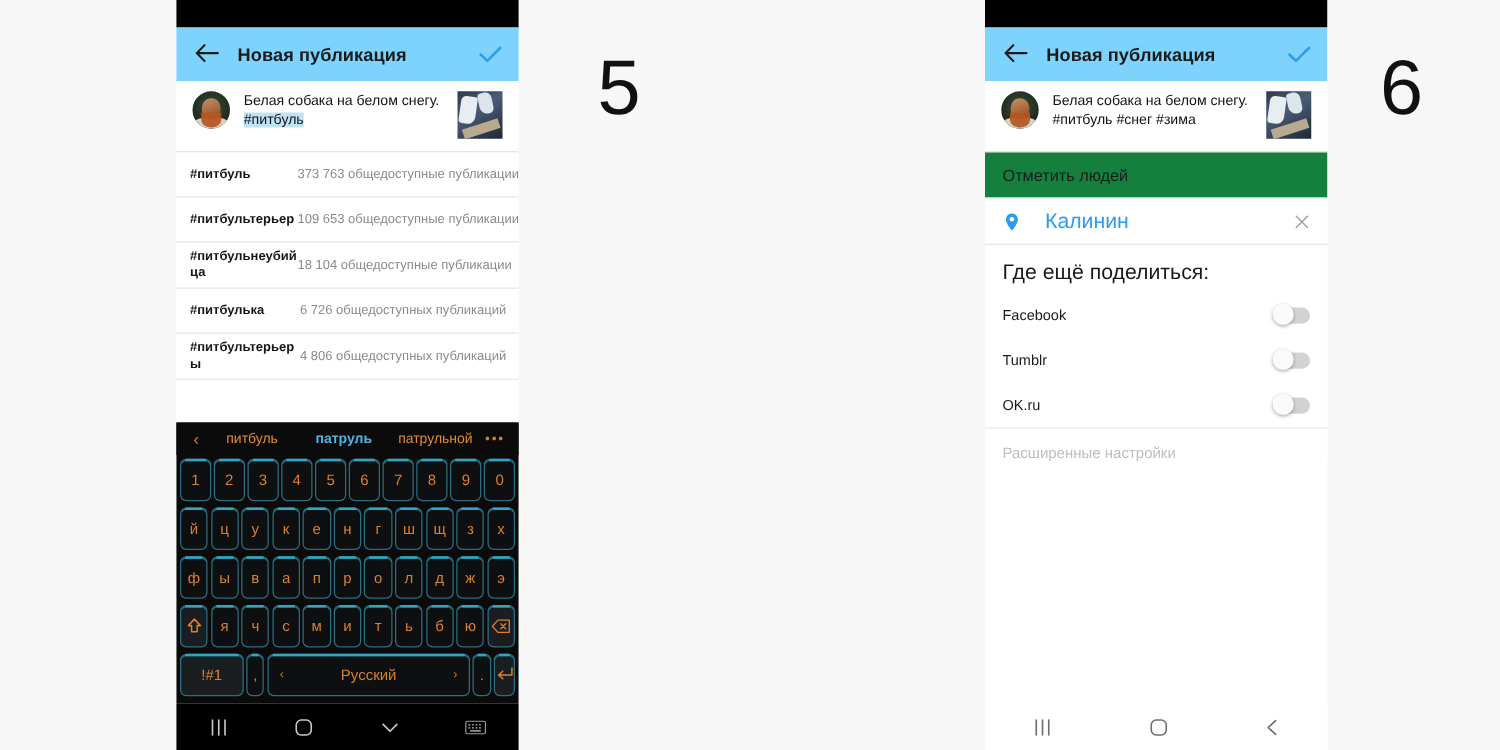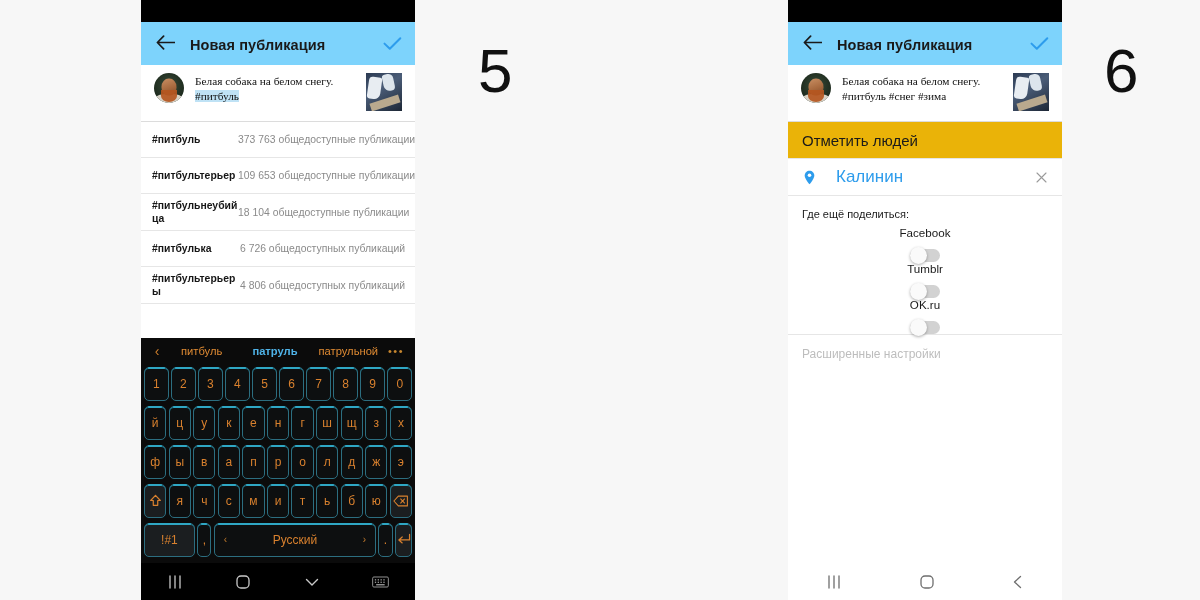--- a/index.html
+++ b/index.html
@@ -28,21 +28,21 @@
   .caption-row { display: flex; align-items: flex-start; padding: 8px 13px 10px 13px; background: #fff; }
   .avatar { width: 30px; height: 30px; border-radius: 50%; flex: 0 0 auto; overflow: hidden; position: relative;
             background: radial-gradient(circle at 50% 42%, #3a4c3a 0%, #1d2a1d 70%, #0d140d 100%); }
   .avatar .face { position:absolute; left:50%; top:46%; transform:translate(-50%,-50%); width:15px; height:17px;
                   border-radius: 48% 48% 45% 45%; background: linear-gradient(160deg,#c98f63 0%, #a86a3f 55%, #7e4a28 100%); }
   .avatar .beard { position:absolute; left:50%; top:58%; transform:translate(-50%,0); width:16px; height:12px;
                    border-radius: 0 0 50% 50%; background: #b5561f; opacity:.92; }
   .avatar .shirt { position:absolute; left:50%; bottom:0; transform:translateX(-50%); width:26px; height:9px;
                    border-radius: 40% 40% 0 0; background:#d8d2c6; }
 
-  .caption-text { flex: 1; margin-left: 11px; font-size: 11.3px; line-height: 15px; color: #121212; padding-top: 1px; font-family: Liberation Serif, serif; }
+  .caption-text { flex: 1; margin-left: 11px; font-size: 11.3px; line-height: 15px; color: #121212; padding-top: 1px; }
   .caption-text .hl { background: #bfe2f5; }
   .thumb { width: 36px; height: 38px; flex: 0 0 auto; margin-left: 8px; overflow: hidden; position: relative;
            background: linear-gradient(150deg,#2b3a52 0%, #4b5d78 40%, #1d2736 100%); }
   .thumb .snow1 { position:absolute; left:2px; top:4px; width:13px; height:22px; background:#e8edf2; transform: rotate(8deg); border-radius: 4px 2px 6px 3px; }
   .thumb .snow2 { position:absolute; left:17px; top:1px; width:11px; height:17px; background:#dde5ec; transform: rotate(-12deg); border-radius: 3px 5px 4px 6px; }
   .thumb .log   { position:absolute; left:4px; bottom:4px; width:30px; height:8px; background:#b9a98e; transform: rotate(-18deg); }
 
   .divider { height: 1px; background: #e6e6e6; width: 100%; }
   .divider.thick { height: 1px; background: #dcdcdc; }
 
@@ -76,27 +76,27 @@
   .key.func { font-size: 11px; }
 
   
   .navbar { position: absolute; bottom: 0; left: 0; width: 274px; height: 37px; display: flex;
             align-items: center; justify-content: space-around; }
   .navbar.dark { background: #000; }
   .navbar.light { background: #fff; }
   .nav-ico { display:flex; align-items:center; justify-content:center; }
 
   
-  .section-row { display: flex; align-items: center; min-height: 36px; padding: 0 14px; background: #eab308; font-size: 15px; color: #1a1a1a; text-align: right; }
+  .section-row { display: flex; align-items: center; min-height: 36px; padding: 0 14px; background: #15803d; font-size: 13px; color: #1a1a1a; text-align: right; }
   .loc-row { display: flex; align-items: center; min-height: 36px; padding: 0 14px; background: #fff; }
   .loc-pin { width: 14px; flex: 0 0 auto; display: flex; align-items: center; justify-content: center; }
   .loc-name { flex: 1; margin-left: 20px; font-size: 17px; color: #2d9cec; }
   .loc-x { width: 14px; flex: 0 0 auto; display:flex; align-items:center; justify-content:center; }
-  .share-head { padding: 12px 14px 6px 14px; font-size: 11px; color: #1a1a1a; background:#fff; }
-  .share-row { display: flex; align-items: center; height: 36px; padding: 0 14px; background: #fff; flex-direction: column; }
+  .share-head { padding: 12px 14px 6px 14px; font-size: 17px; color: #1a1a1a; background:#fff; }
+  .share-row { display: flex; align-items: center; height: 36px; padding: 0 14px; background: #fff; }
   .share-label { flex: 1; font-size: 11.6px; color: #1a1a1a; }
   .toggle { width: 30px; height: 13px; border-radius: 8px; background: #d2d2d2; position: relative; flex: 0 0 auto; }
   .toggle .knob { position: absolute; left: 0px; top: -2.5px; width: 17px; height: 17px; border-radius: 50%;
                   background: #fafafa; box-shadow: 0 1px 3px rgba(0,0,0,.32); }
   .adv { padding: 12px 14px 0 14px; font-size: 12px; color: #bdbdbd; background: #fff; }
 
   
   .step { position: absolute; font-size: 62px; color: #111; font-family: "Liberation Sans", sans-serif; line-height: 1; }
   .step.n5 { left: 478px; top: 40px; }
   .step.n6 { left: 1104px; top: 40px; }

